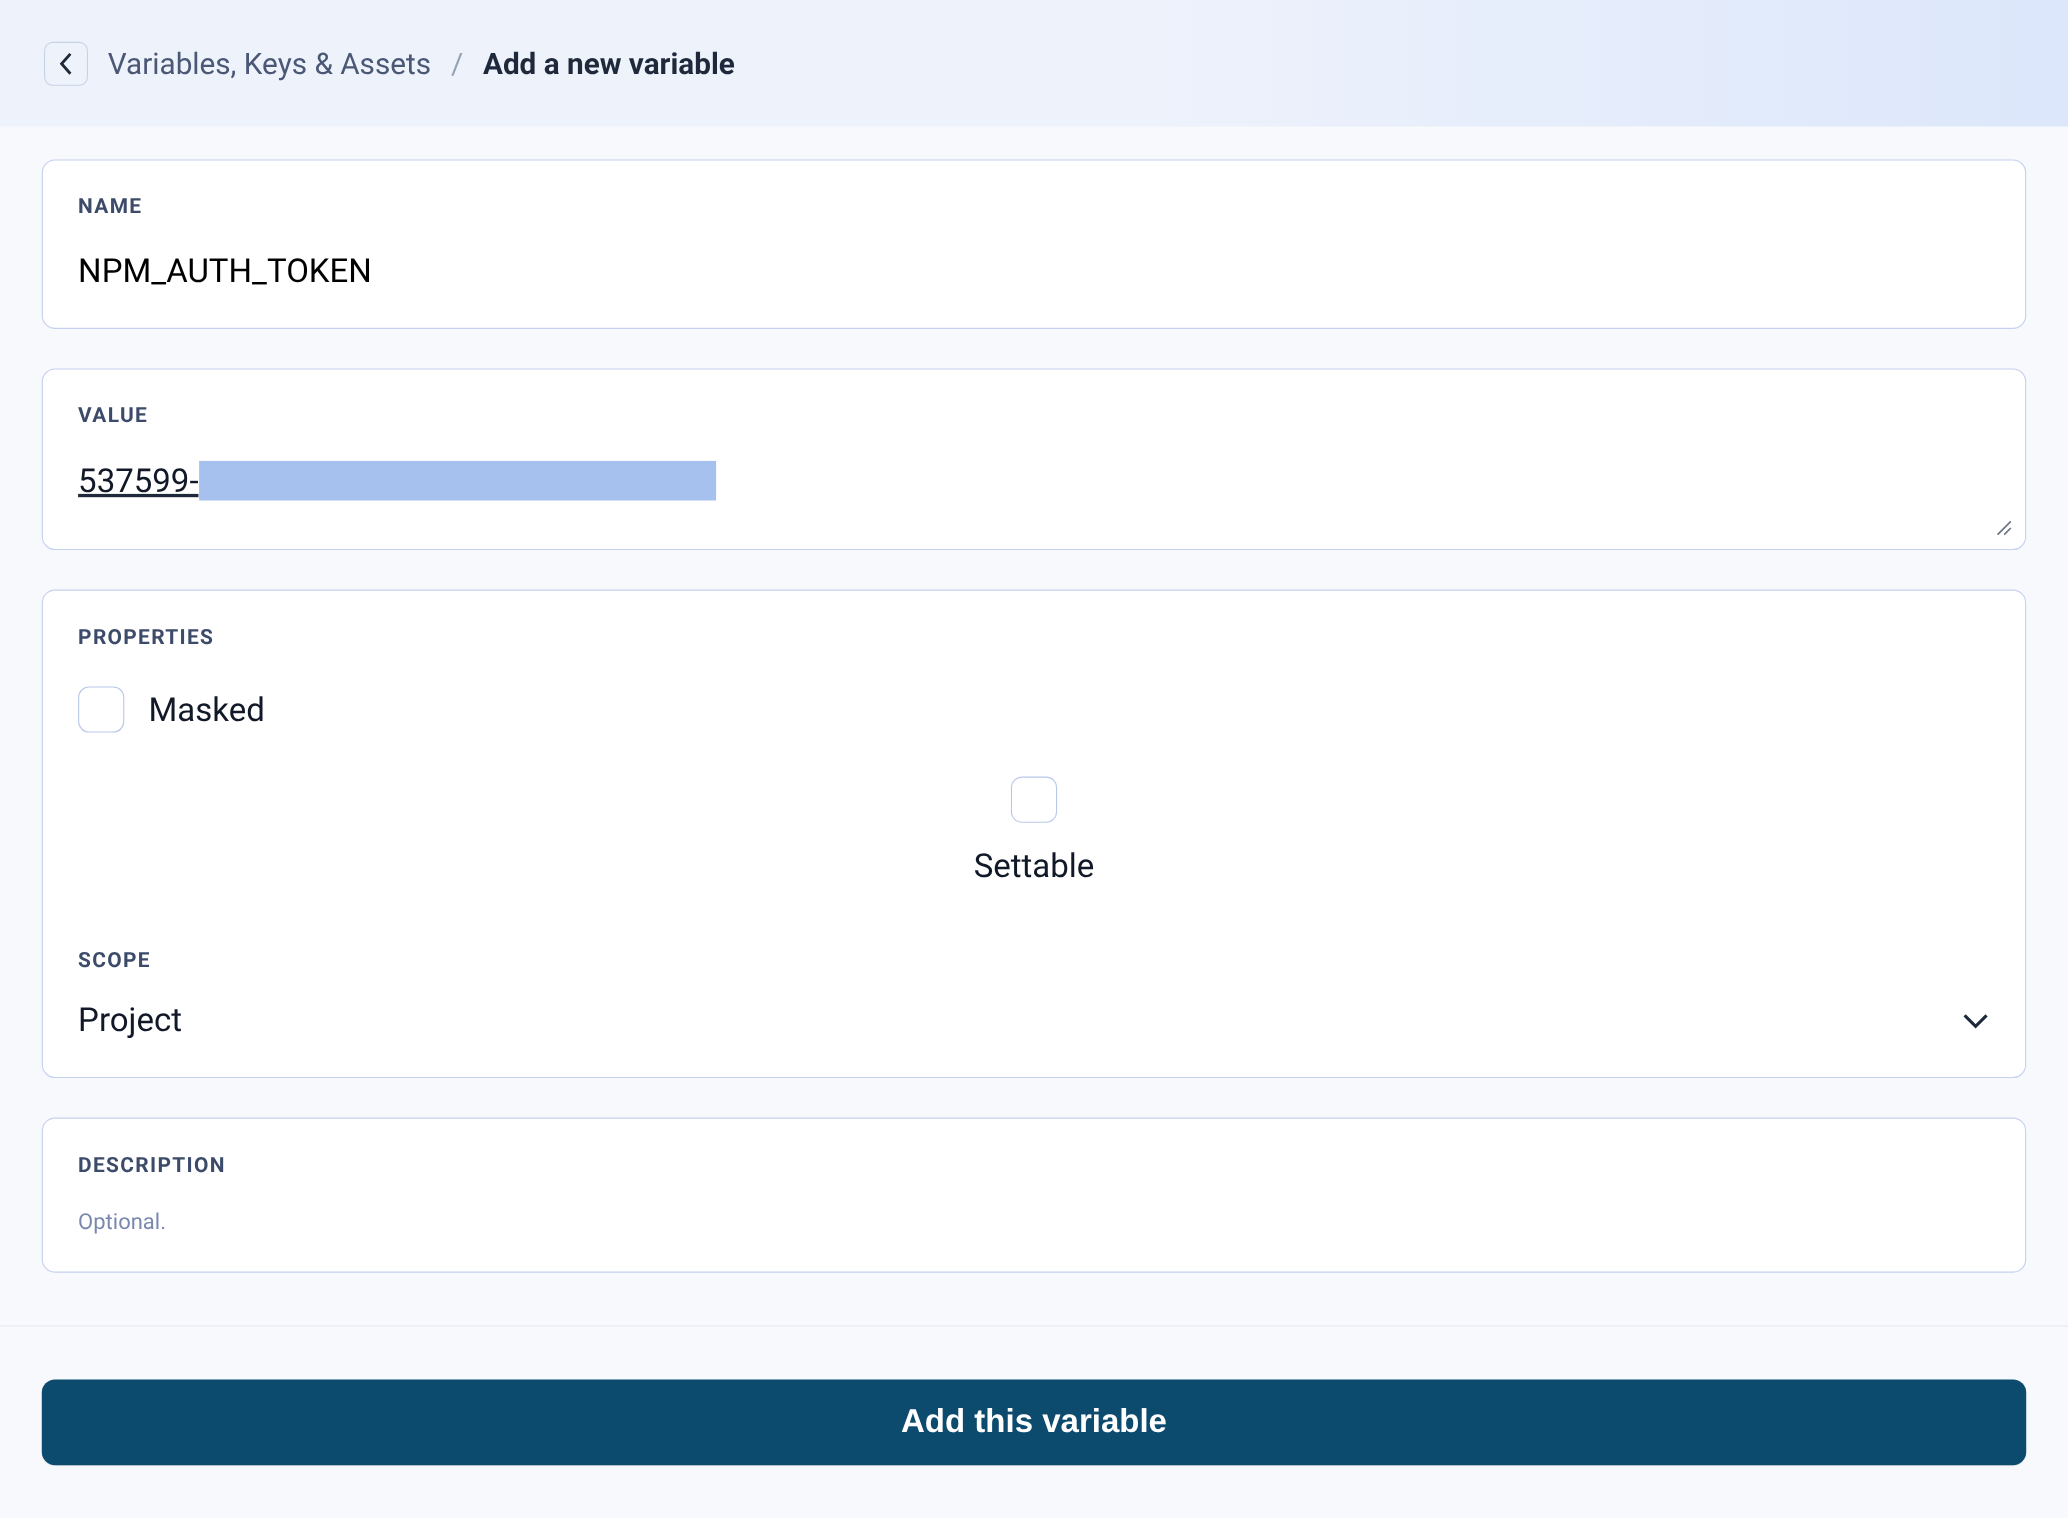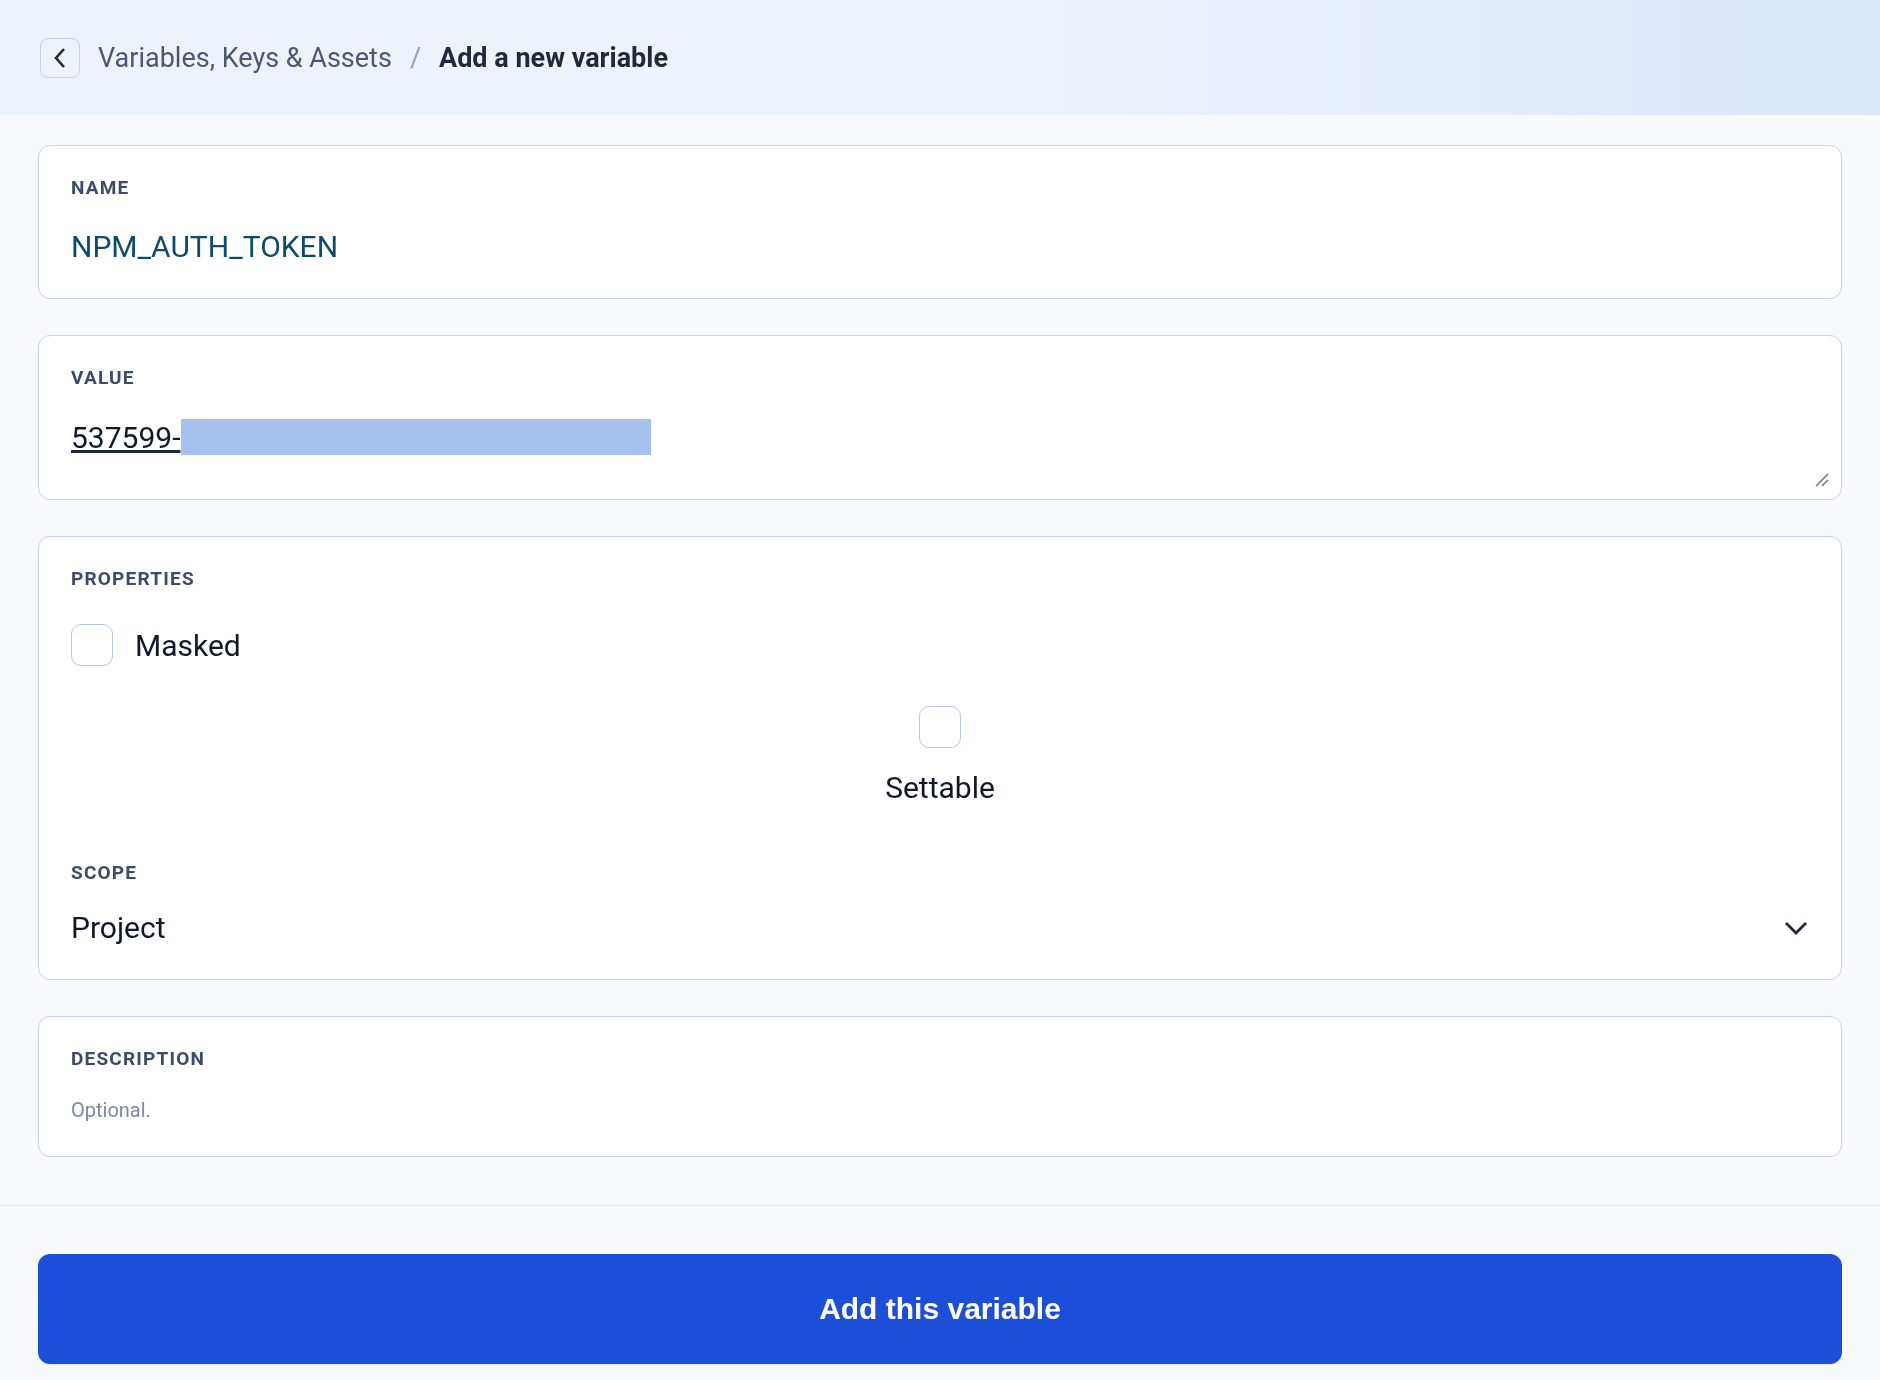--- a/index.html
+++ b/index.html
@@ -66,21 +66,21 @@
     font-weight: 700;
     letter-spacing: 1.2px;
     color: #3c4b6a;
   }
 
   .text-input {
     width: 100%;
     border: none;
     outline: none;
     font-size: 30px;
-    color: #0c4a6e;
+    color: #000000;
     margin-top: 30px;
     font-family: inherit;
     resize: none;
   }
   .text-input::placeholder { color: #7a88ad; }
 
   
   .value-input-wrap { position: relative; margin-top: 30px; display: flex; align-items:center;text-decoration:underline; }
   .value-visible {
     font-size: 30px;
@@ -146,24 +146,24 @@
   .footer-divider {
     height: 1px;
     background: #e3e8f2;
     margin-top: 48px;
   }
   .footer {
     padding: 48px 38px 0 38px;
   }
   .submit-btn {
     width: 100%;
-    height: 110px;
+    height: 78px;
     border: none;
     border-radius: 12px;
-    background: #1d4ed8;
+    background: #0c4a6e;
     color: #fff;
     font-size: 30px;
     font-weight: 600;
     cursor: pointer;
     box-shadow: 0 1px 0 rgba(0,0,0,0.06);
   }
 </style>
 </head>
 <body>
 

